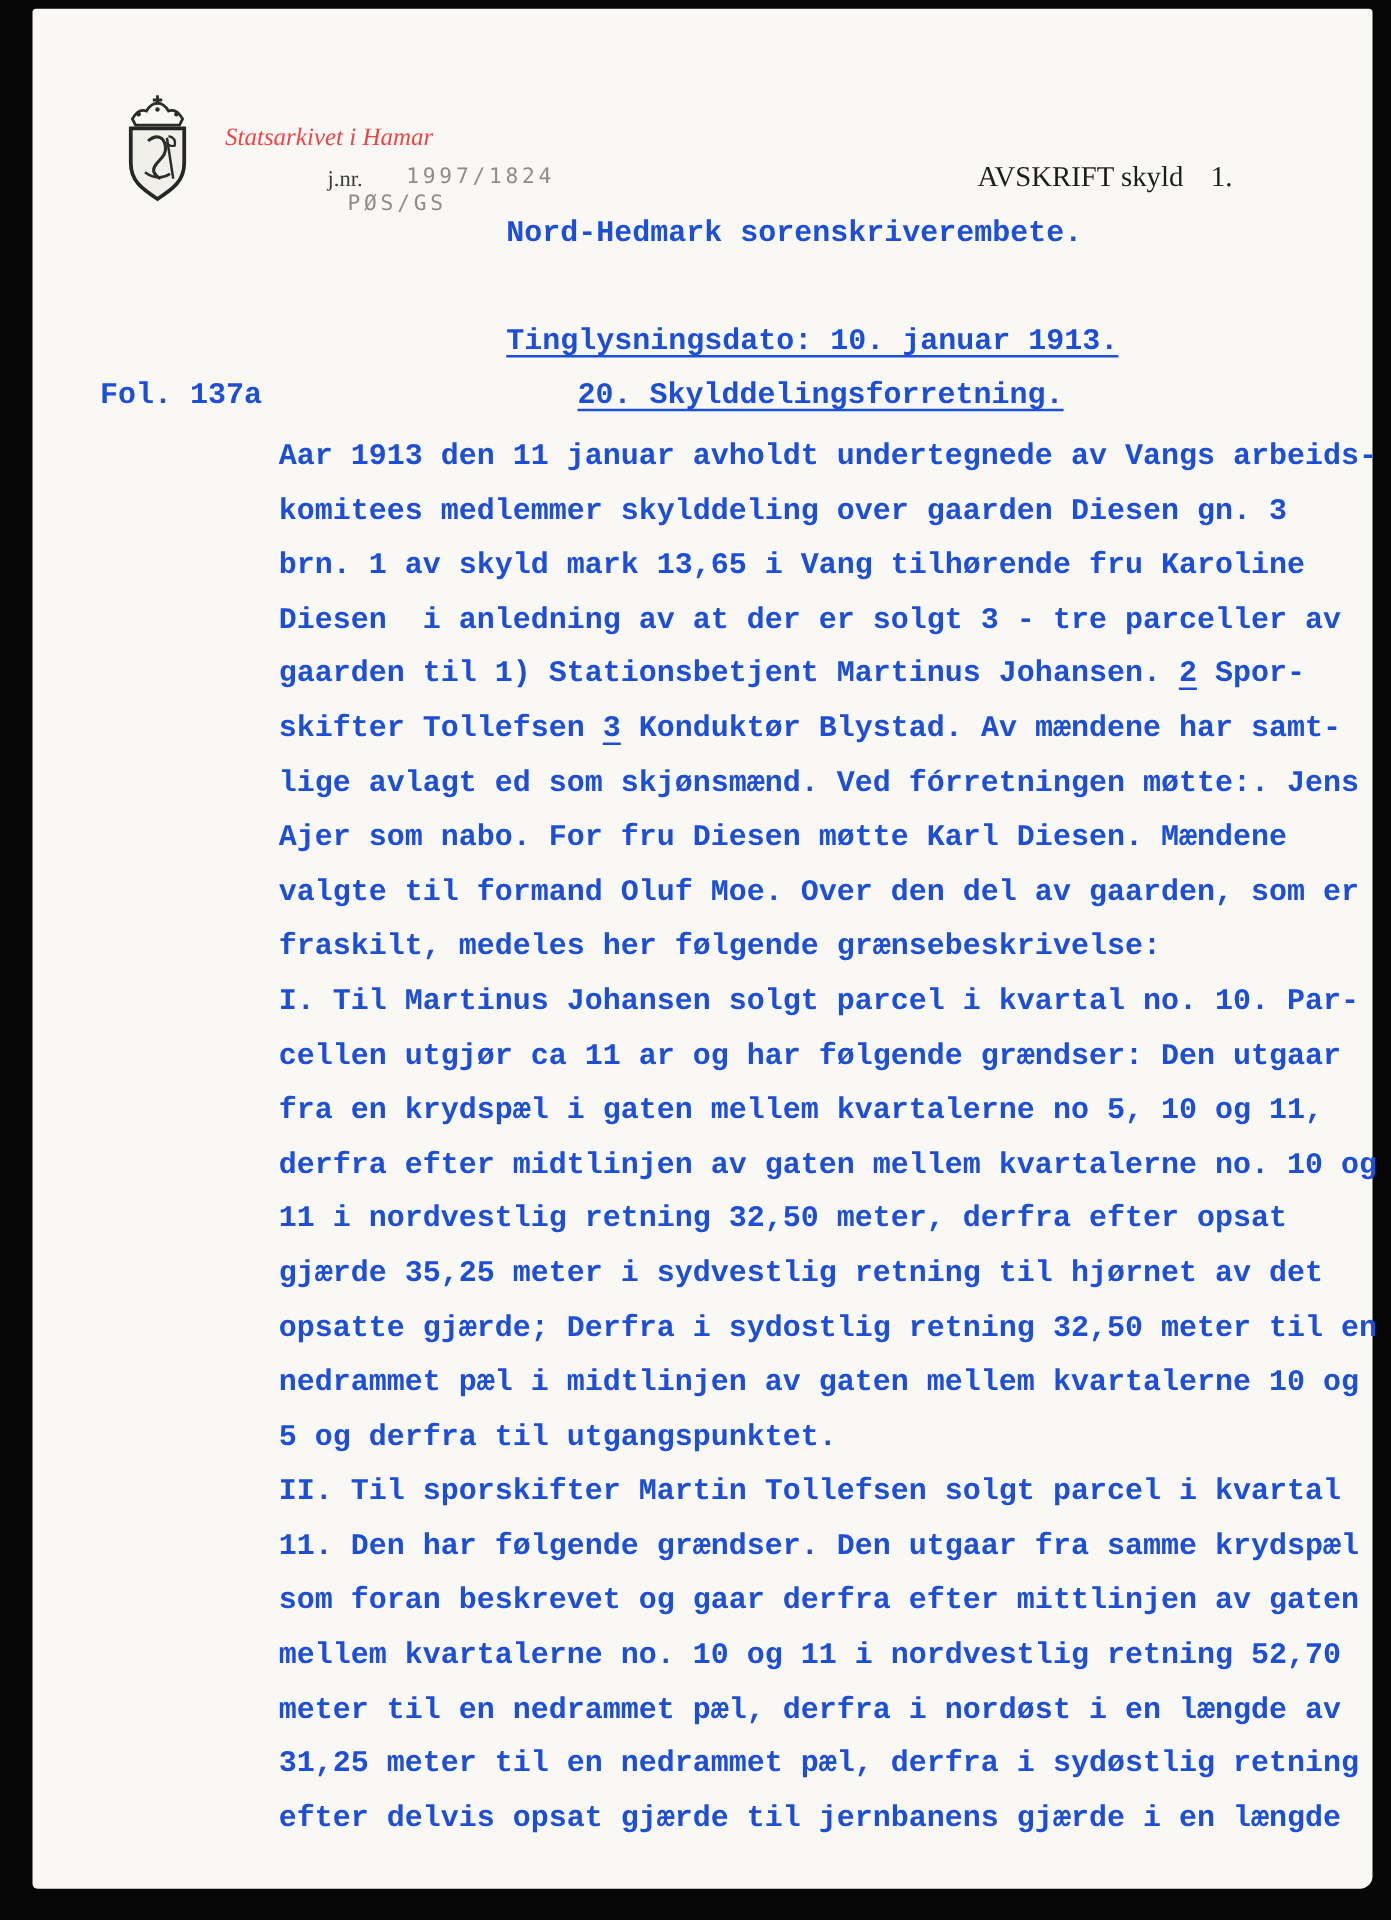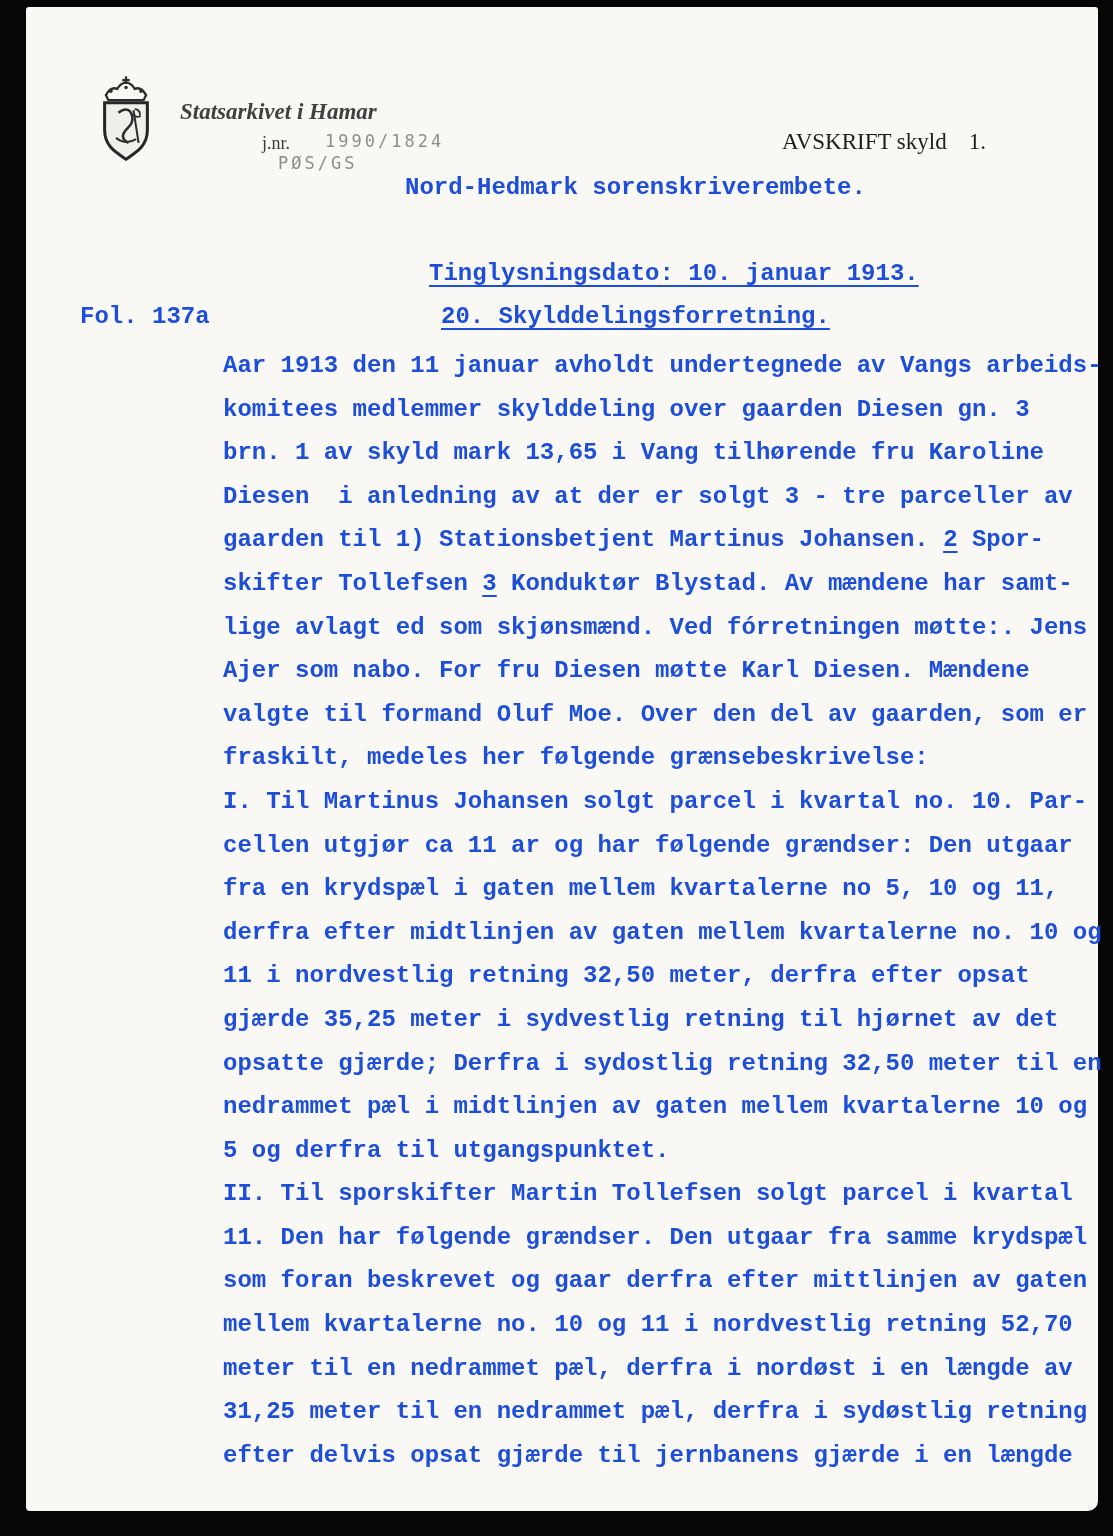--- a/index.html
+++ b/index.html
@@ -25,23 +25,23 @@
     height: 1504px;
     background: #f9f8f5;
     border-radius: 3px 3px 10px 4px;
   }
   .abs { position: absolute; }
 
   
   .archive-name {
     font-family: "Liberation Serif", "DejaVu Serif", serif;
     font-style: italic;
-    font-weight: 700;
-    font-size: 23px;
-    color: #404040;
+    font-weight: 400;
+    font-size: 20px;
+    color: #ef4444;
     white-space: nowrap;
   }
   .jnr-label {
     font-family: "Liberation Serif", "DejaVu Serif", serif;
     font-size: 18px;
     color: #3a3a3a;
   }
   .stamp {
     font-family: "DejaVu Sans Mono", "Liberation Mono", monospace;
     font-size: 17px;
@@ -101,29 +101,29 @@
         <path d="M24 30 c6 -5 10 -2 11 3 c1 6 -3 8 -6 12 c-3 4 -1 7 3 9" stroke="#2c2c2c" stroke-width="2" fill="none"></path>
         <path d="M36 28 l4 26" stroke="#2c2c2c" stroke-width="1.6"></path>
         <path d="M37 27 q5 1 4 6 q-4 1 -5 -2" stroke="#2c2c2c" stroke-width="1.4" fill="none"></path>
         <path d="M22 50 q8 6 16 1" stroke="#2c2c2c" stroke-width="1.6" fill="none"></path>
       </svg>
     </div>
 
     <div class="abs archive-name" style="left:154px; top:92px;">Statsarkivet i Hamar</div>
 
     <div class="abs jnr-label" style="left:236px; top:126px;">j.nr.</div>
-    <div class="abs stamp" style="left:299px; top:124px;">1990/1824</div>
+    <div class="abs stamp" style="left:299px; top:124px;">1997/1824</div>
     <div class="abs stamp" style="left:252px; top:146px;">PØS/GS</div>
 
     <div class="abs avskrift" style="left:756px; top:122px;">
       <span>AVSKRIFT skyld</span><span class="pagenum">1.</span>
     </div>
 
     <div class="abs tw" style="left:379px; top:167px;">Nord-Hedmark sorenskriverembete.</div>
-    <div class="abs tw uline" style="left:379px; top:253px;margin-left:24px;">Tinglysningsdato: 10. januar 1913.</div>
+    <div class="abs tw uline" style="left:379px; top:253px;">Tinglysningsdato: 10. januar 1913.</div>
 
     <div class="abs tw" style="left:54px; top:296px;">Fol. 137a</div>
-    <div class="abs tw uline" style="left:415px; top:296px;">20. Skylddelingsforretning.</div>
+    <div class="abs tw uline" style="left:436px; top:296px;">20. Skylddelingsforretning.</div>
 
     <div class="body-text tw"><div class="body-line">Aar 1913 den 11 januar avholdt undertegnede av Vangs arbeids-</div><div class="body-line">komitees medlemmer skylddeling over gaarden Diesen gn. 3</div><div class="body-line">brn. 1 av skyld mark 13,65 i Vang tilhørende fru Karoline</div><div class="body-line">Diesen  i anledning av at der er solgt 3 - tre parceller av</div><div class="body-line"><span>gaarden til 1) Stationsbetjent Martinus Johansen. </span><span class="u">2</span><span> Spor-</span></div><div class="body-line"><span>skifter Tollefsen </span><span class="u">3</span><span> Konduktør Blystad. Av mændene har samt-</span></div><div class="body-line">lige avlagt ed som skjønsmænd. Ved fórretningen møtte:. Jens</div><div class="body-line">Ajer som nabo. For fru Diesen møtte Karl Diesen. Mændene</div><div class="body-line">valgte til formand Oluf Moe. Over den del av gaarden, som er</div><div class="body-line">fraskilt, medeles her følgende grænsebeskrivelse:</div><div class="body-line">I. Til Martinus Johansen solgt parcel i kvartal no. 10. Par-</div><div class="body-line">cellen utgjør ca 11 ar og har følgende grændser: Den utgaar</div><div class="body-line">fra en krydspæl i gaten mellem kvartalerne no 5, 10 og 11,</div><div class="body-line">derfra efter midtlinjen av gaten mellem kvartalerne no. 10 og</div><div class="body-line">11 i nordvestlig retning 32,50 meter, derfra efter opsat</div><div class="body-line">gjærde 35,25 meter i sydvestlig retning til hjørnet av det</div><div class="body-line">opsatte gjærde; Derfra i sydostlig retning 32,50 meter til en</div><div class="body-line">nedrammet pæl i midtlinjen av gaten mellem kvartalerne 10 og</div><div class="body-line">5 og derfra til utgangspunktet.</div><div class="body-line">II. Til sporskifter Martin Tollefsen solgt parcel i kvartal</div><div class="body-line">11. Den har følgende grændser. Den utgaar fra samme krydspæl</div><div class="body-line">som foran beskrevet og gaar derfra efter mittlinjen av gaten</div><div class="body-line">mellem kvartalerne no. 10 og 11 i nordvestlig retning 52,70</div><div class="body-line">meter til en nedrammet pæl, derfra i nordøst i en længde av</div><div class="body-line">31,25 meter til en nedrammet pæl, derfra i sydøstlig retning</div><div class="body-line">efter delvis opsat gjærde til jernbanens gjærde i en længde</div></div>
 
   </div>
 </div>
 
 </body></html>

